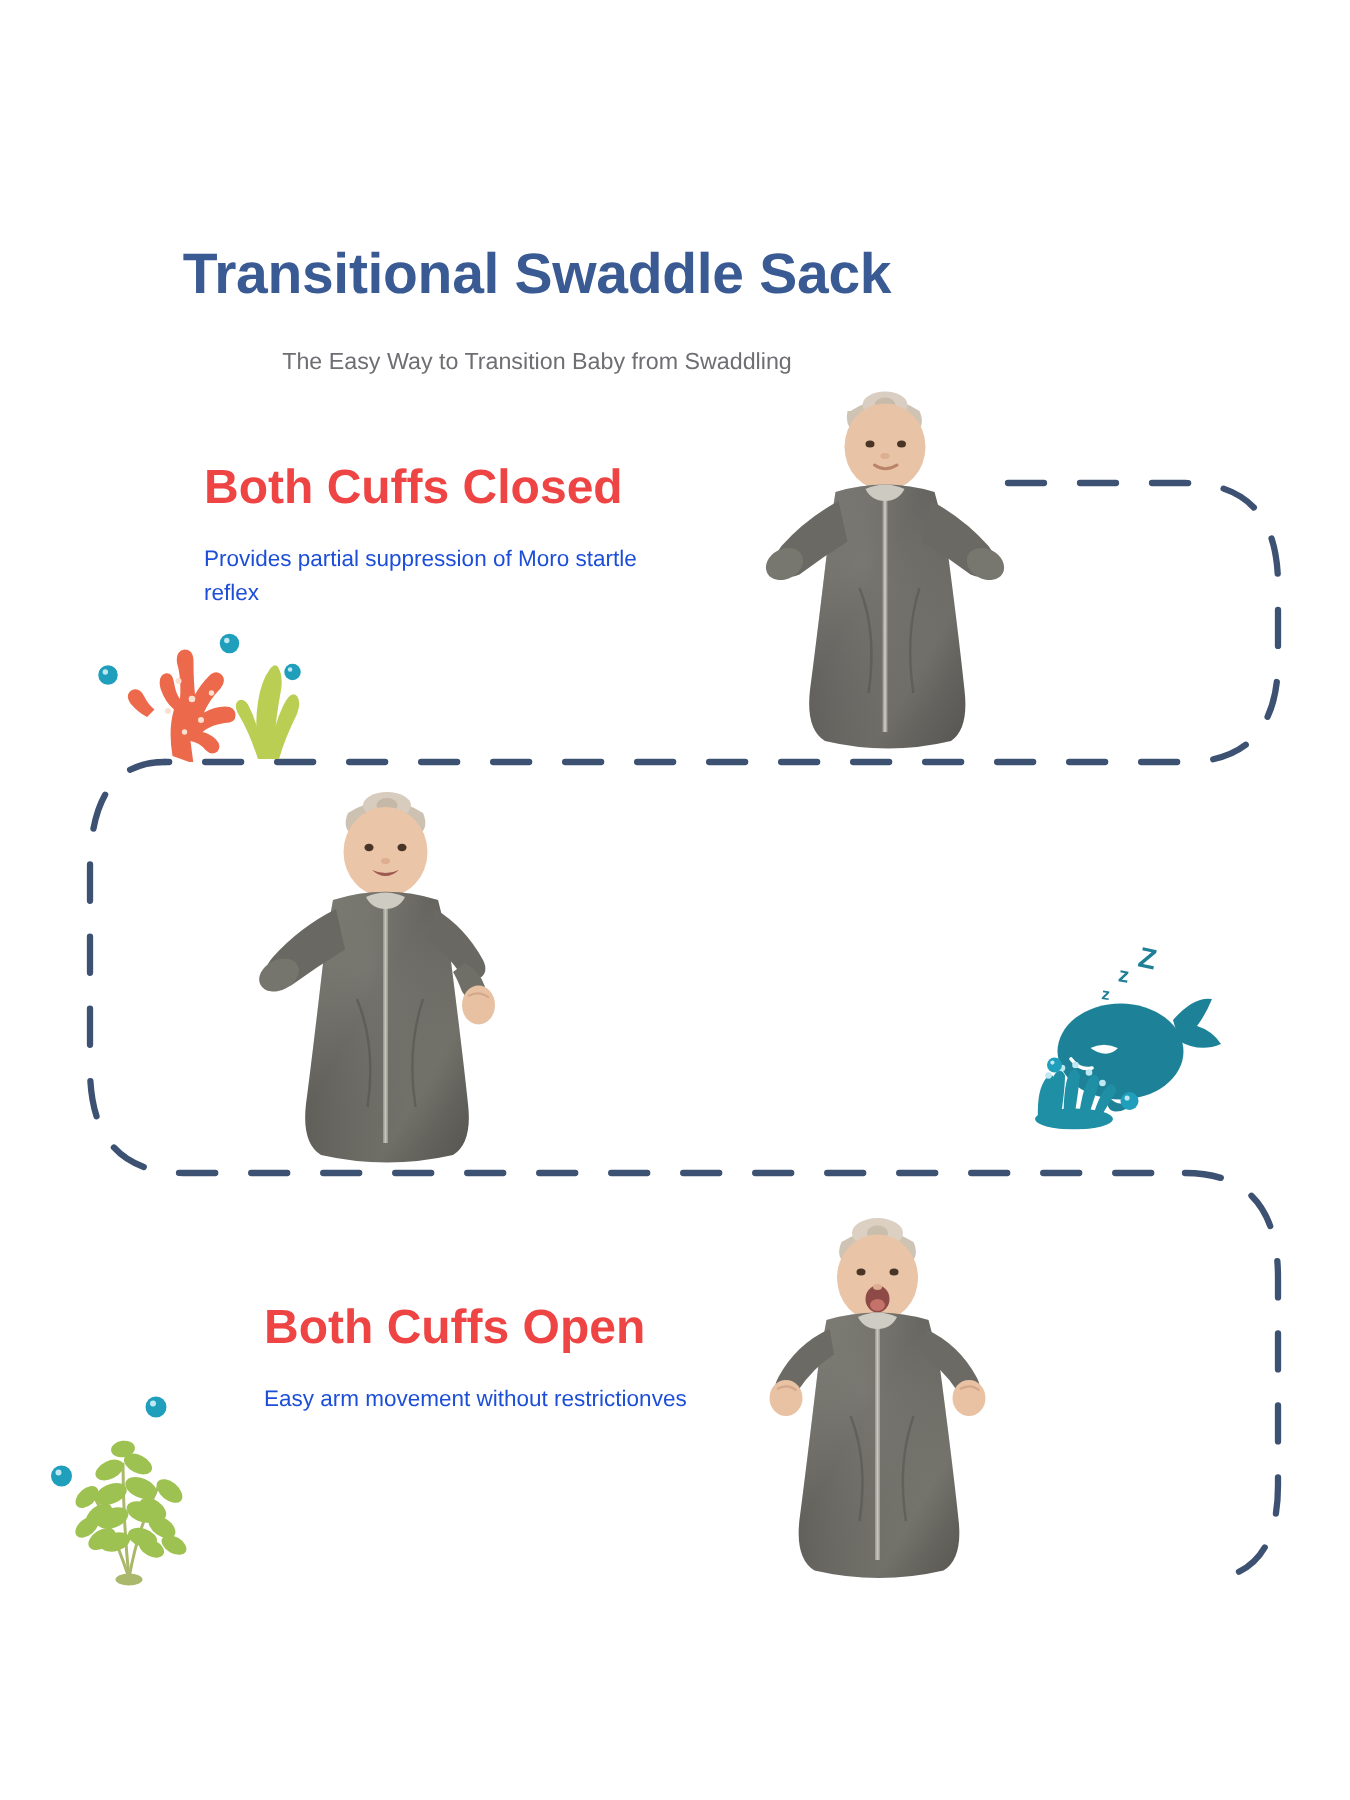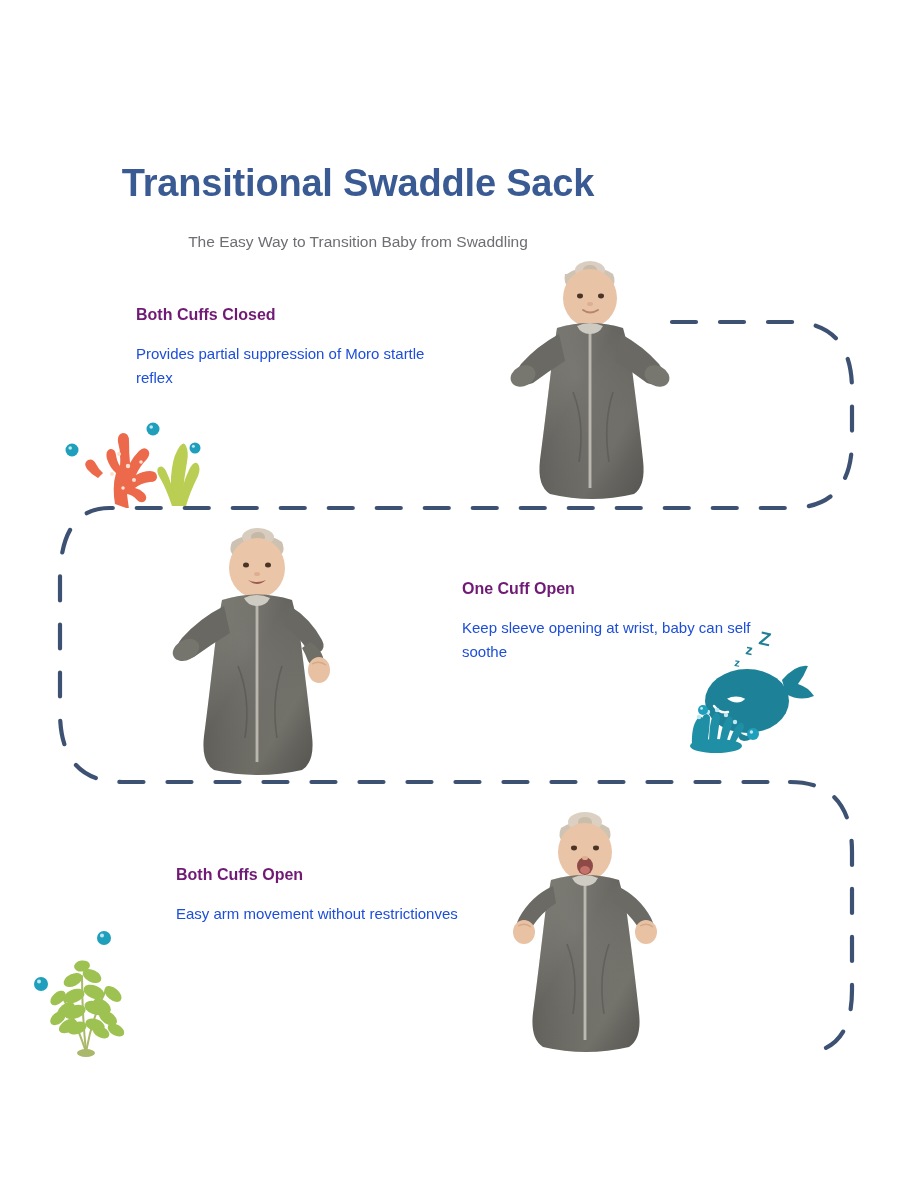--- a/index.html
+++ b/index.html
@@ -49,23 +49,23 @@
   .subtitle {
     font-size: 15.5px;
     color: #6e6e73;
     margin: 28px 0 0 0;
     line-height: 1.2;
   }
 
   
   .block { position: absolute; }
   .block-heading {
-    font-size: 16px;
+    font-size: 32px;
     font-weight: bold;
-    color: #701a75;
+    color: #ef4444;
     margin: 0;
     line-height: 1.15;
     white-space: nowrap;
   }
   .block-body {
     font-size: 15px;
     color: #1d4ed8;
     margin: 18px 0 0 0;
     line-height: 1.55;
     max-width: 300px;
@@ -108,24 +108,20 @@
   <div class="header">
     <h1 class="title">Transitional Swaddle Sack</h1>
     <p class="subtitle">The Easy Way to Transition Baby from Swaddling</p>
   </div>
 
   <div class="block" id="block-1">
     <h2 class="block-heading">Both Cuffs Closed</h2>
     <p class="block-body">Provides partial suppression of Moro startle reflex</p>
   </div>
 
-  <div class="block" id="block-2">
-    <h2 class="block-heading">One Cuff Open</h2>
-    <p class="block-body">Keep sleeve opening at wrist, baby can self soothe</p>
-  </div>
 
   <div class="block" id="block-3">
     <h2 class="block-heading">Both Cuffs Open</h2>
     <p class="block-body">Easy arm movement without restrictionves</p>
   </div>
 
   <div class="photo" id="photo-1">
     <svg width="190" height="254" viewBox="0 0 190 254">
       <defs>
         <linearGradient id="g1" x1="0" y1="0" x2="1" y2="1">

